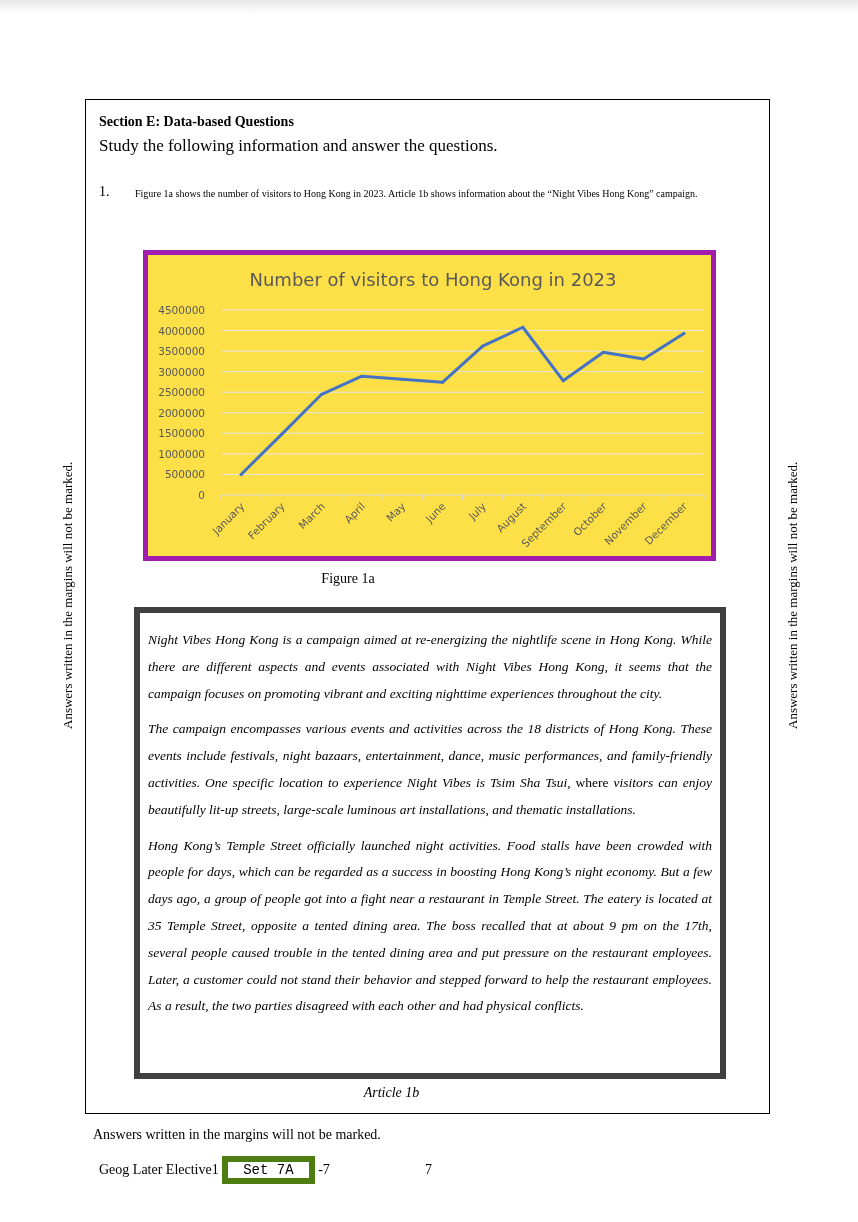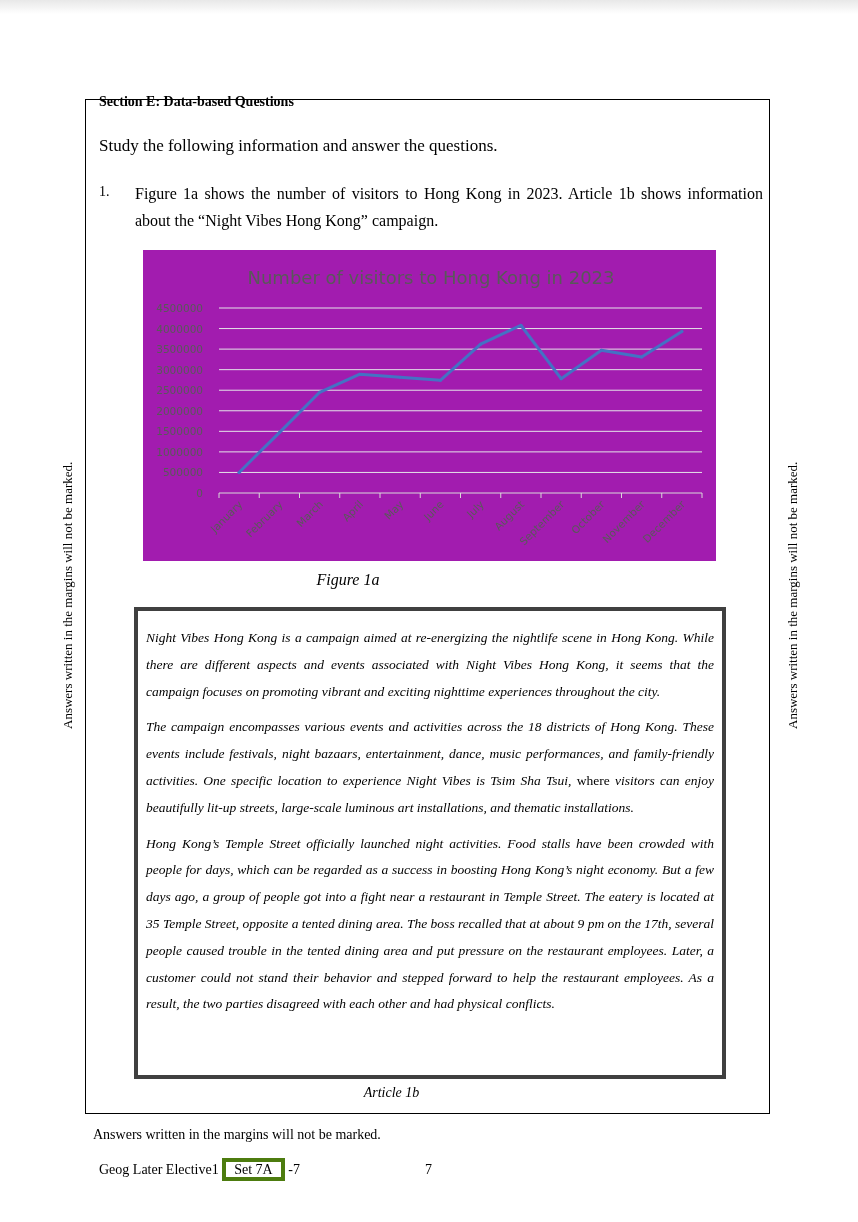--- a/index.html
+++ b/index.html
@@ -9,42 +9,42 @@
     overflow: hidden;
   }
   .top-shadow { position: absolute; left: 0; top: 0; width: 858px; height: 14px;
     background: linear-gradient(#e8e8e8, #ffffff); }
   .margin-note { position: absolute; font-size: 13px; white-space: nowrap;
     transform-origin: left top; transform: rotate(-90deg); }
   .margin-left { left: 60px; top: 729px; }
   .margin-right { left: 785px; top: 729px; }
   .frame { position: absolute; left: 85px; top: 99px; width: 685px; height: 1015px;
     border: 1px solid #000; box-sizing: border-box; }
-  .section-title { position: absolute; left: 99px; top: 94px; font-size: 14px; font-weight: bold; }
+  .section-title { position: absolute; left: 99px; top: 114px; font-size: 14px; font-weight: bold; }
   .intro { position: absolute; left: 99px; top: 136px; font-size: 17px; }
   .q-num { position: absolute; left: 99px; top: 184px; font-size: 14px; }
-  .q-text { position: absolute; left: 135px; top: 180px; width: 628px; font-size: 16px;
+  .q-text { position: absolute; left: 135px; top: 180px; width: 628px; font-size: 10px;
     line-height: 27px; text-align: justify; }
   .chart-box { position: absolute; left: 143px; top: 250px; width: 573px; height: 311px;
-    border: 3px solid #a21caf; box-sizing: border-box; background: #a21caf; }
+    border: 5px solid #a21caf; box-sizing: border-box; background: #fde047; }
   .chart-box svg { position: absolute; left: 0; top: 0; }
   .chart-title { font-family: "DejaVu Sans", sans-serif; font-size: 18px; fill: #595959; }
   .tick-label { font-family: "DejaVu Sans", sans-serif; font-size: 10.5px; fill: #595959; }
   .fig-caption { position: absolute; left: 0; width: 696px; top: 571px; text-align: center;
-    font-style: italic; font-size: 16px; }
+    font-size: 14px; }
   .article { position: absolute; left: 134px; top: 607px; width: 592px; height: 472px;
-    border: 4px solid #404040; box-sizing: border-box; padding: 14px 8px 0 8px; }
+    border: 6px solid #404040; box-sizing: border-box; padding: 14px 8px 0 8px; }
   .article p { margin: 0 0 9px 0; font-style: italic; font-size: 13.5px; line-height: 26.8px;
     text-align: justify; }
   .upright { font-style: normal; }
   .art-caption { position: absolute; left: 0; width: 783px; top: 1085px; text-align: center;
     font-style: italic; font-size: 14px; }
   .footer-note { position: absolute; left: 93px; top: 1127px; font-size: 14px; }
   .footer-id { position: absolute; left: 99px; top: 1162px; font-size: 14px; }
-  .set-box { border: 4px solid #4d7c0f; padding: 0 8px; }
+  .set-box { border: 6px solid #4d7c0f; padding: 0 15px; font-family: Liberation Mono, monospace; }
   .page-num { position: absolute; left: 425px; top: 1162px; font-size: 14px; }
 </style>
 </head>
 <body>
 
 <div class="top-shadow"></div>
 
 <div class="margin-note margin-left">Answers written in the margins will not be marked.</div>
 <div class="margin-note margin-right">Answers written in the margins will not be marked.</div>
 

